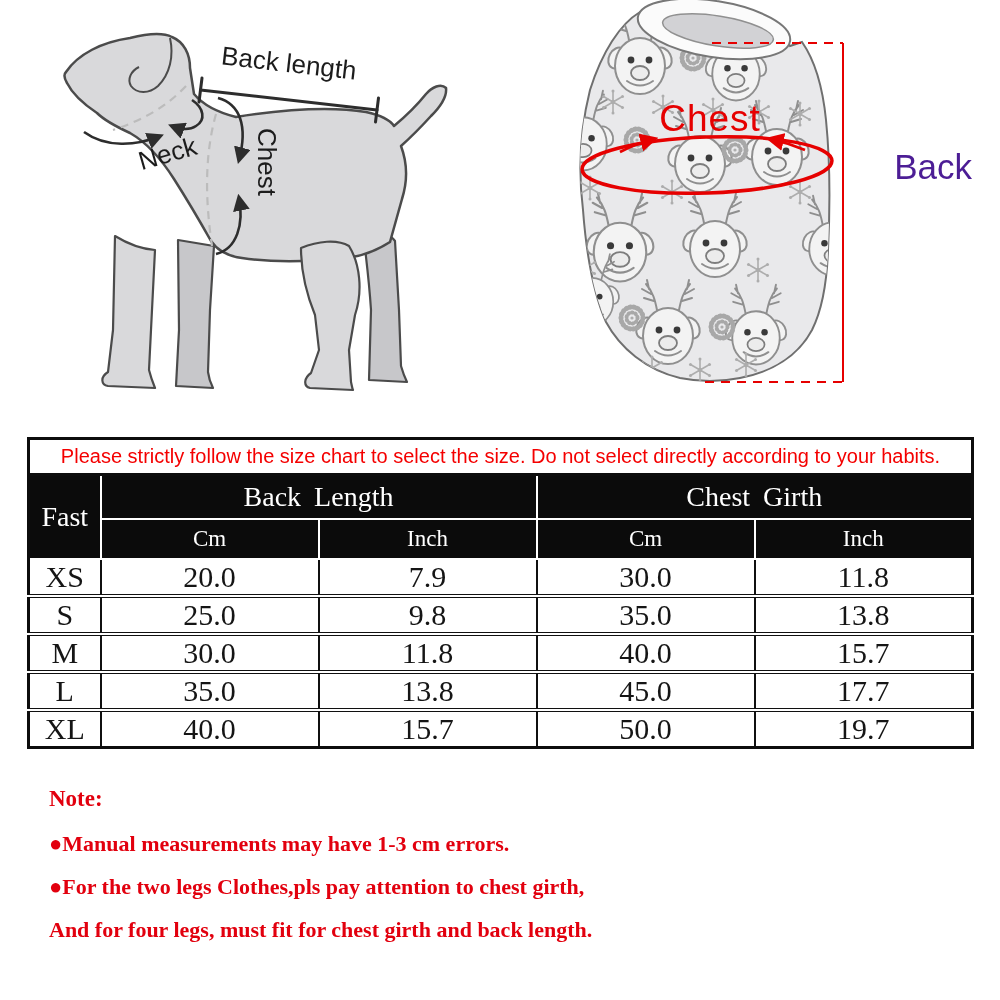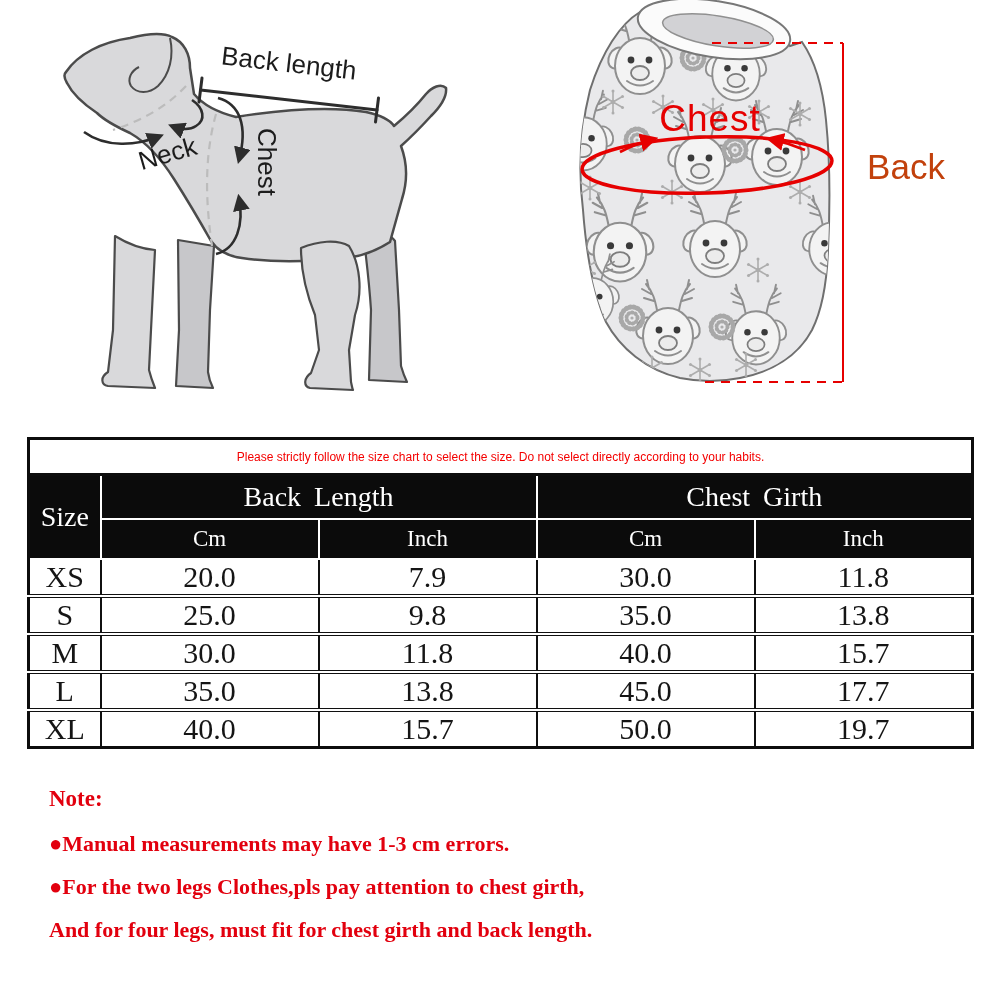--- a/index.html
+++ b/index.html
@@ -28,28 +28,28 @@
   .dnose{fill:#ececec;stroke:#7d7d7d;stroke-width:1.8;}
   .fl{stroke:#adadad;stroke-width:1.6;fill:none;stroke-linecap:round;}
   .fldot{fill:#adadad;}
   .dotring{fill:none;stroke:#a8a8a8;stroke-width:5;stroke-dasharray:0.6 3.2;stroke-linecap:round;}
   .dotring2{fill:none;stroke:#a8a8a8;stroke-width:4;stroke-dasharray:0.6 3;stroke-linecap:round;}
   .redstroke{stroke:#e60000;fill:none;}
   .reddash{stroke:#e60000;fill:none;stroke-width:2;stroke-dasharray:9 7;}
 
   .chest-label{position:absolute;left:645px;top:98px;width:130px;text-align:center;
     font-size:37px;color:#e60000;letter-spacing:1px;}
-  .backlen-label{position:absolute;left:840px;top:146px;width:132px;text-align:center;
-    font-size:35px;line-height:42px;color:#c2410c;}
+  .backlen-label{position:absolute;left:840px;top:146px;width:132px;text-align:right;
+    font-size:35px;line-height:42px;color:#4c1d95;}
 
   
   table.size{position:absolute;left:27px;top:437px;width:944px;border-collapse:collapse;
     table-layout:fixed;font-family:"Liberation Serif",serif;color:#151515;border:3px solid #0d0d0d;}
   table.size td{text-align:center;vertical-align:middle;padding:0;white-space:nowrap;}
-  td.notice{height:33px;font-family:"Liberation Sans",sans-serif;font-size:12px;color:#f40000;
+  td.notice{height:33px;font-family:"Liberation Sans",sans-serif;font-size:20px;color:#f40000;
     border-bottom:3px solid #0d0d0d;}
   td.hcell{background:#0b0b0b;color:#ffffff;border:2px solid #ffffff;}
   tr.group td.hcell{height:42px;font-size:28px;word-spacing:6px;}
   tr.units td.hcell{height:38px;font-size:23px;}
   td.sizecell{font-size:28px;}
   tr.data td{height:34px;font-size:30px;border-left:2px solid #101010;border-right:2px solid #101010;
     border-top:4px double #101010;}
   tr.data.first td{border-top:2px solid #ffffff;}
 
   
@@ -242,21 +242,21 @@
         <col style="width:218px">
         <col style="width:218px">
       <col style="width:218px">
         <col style="width:218px">
     </colgroup>
     <tbody>
       <tr>
         <td class="notice" colspan="5">Please strictly follow the size chart to select the size. Do not select directly according to your habits.</td>
       </tr>
       <tr class="group">
-        <td class="hcell sizecell" rowspan="2">Size</td>
+        <td class="hcell sizecell" rowspan="2">Fast</td>
         <td class="hcell" colspan="2">Back Length</td>
         <td class="hcell" colspan="2">Chest Girth</td>
       </tr>
       <tr class="units">
         <td class="hcell">Cm</td>
         <td class="hcell">Inch</td>
         <td class="hcell">Cm</td>
         <td class="hcell">Inch</td>
       </tr>
       <tr class="data first">

